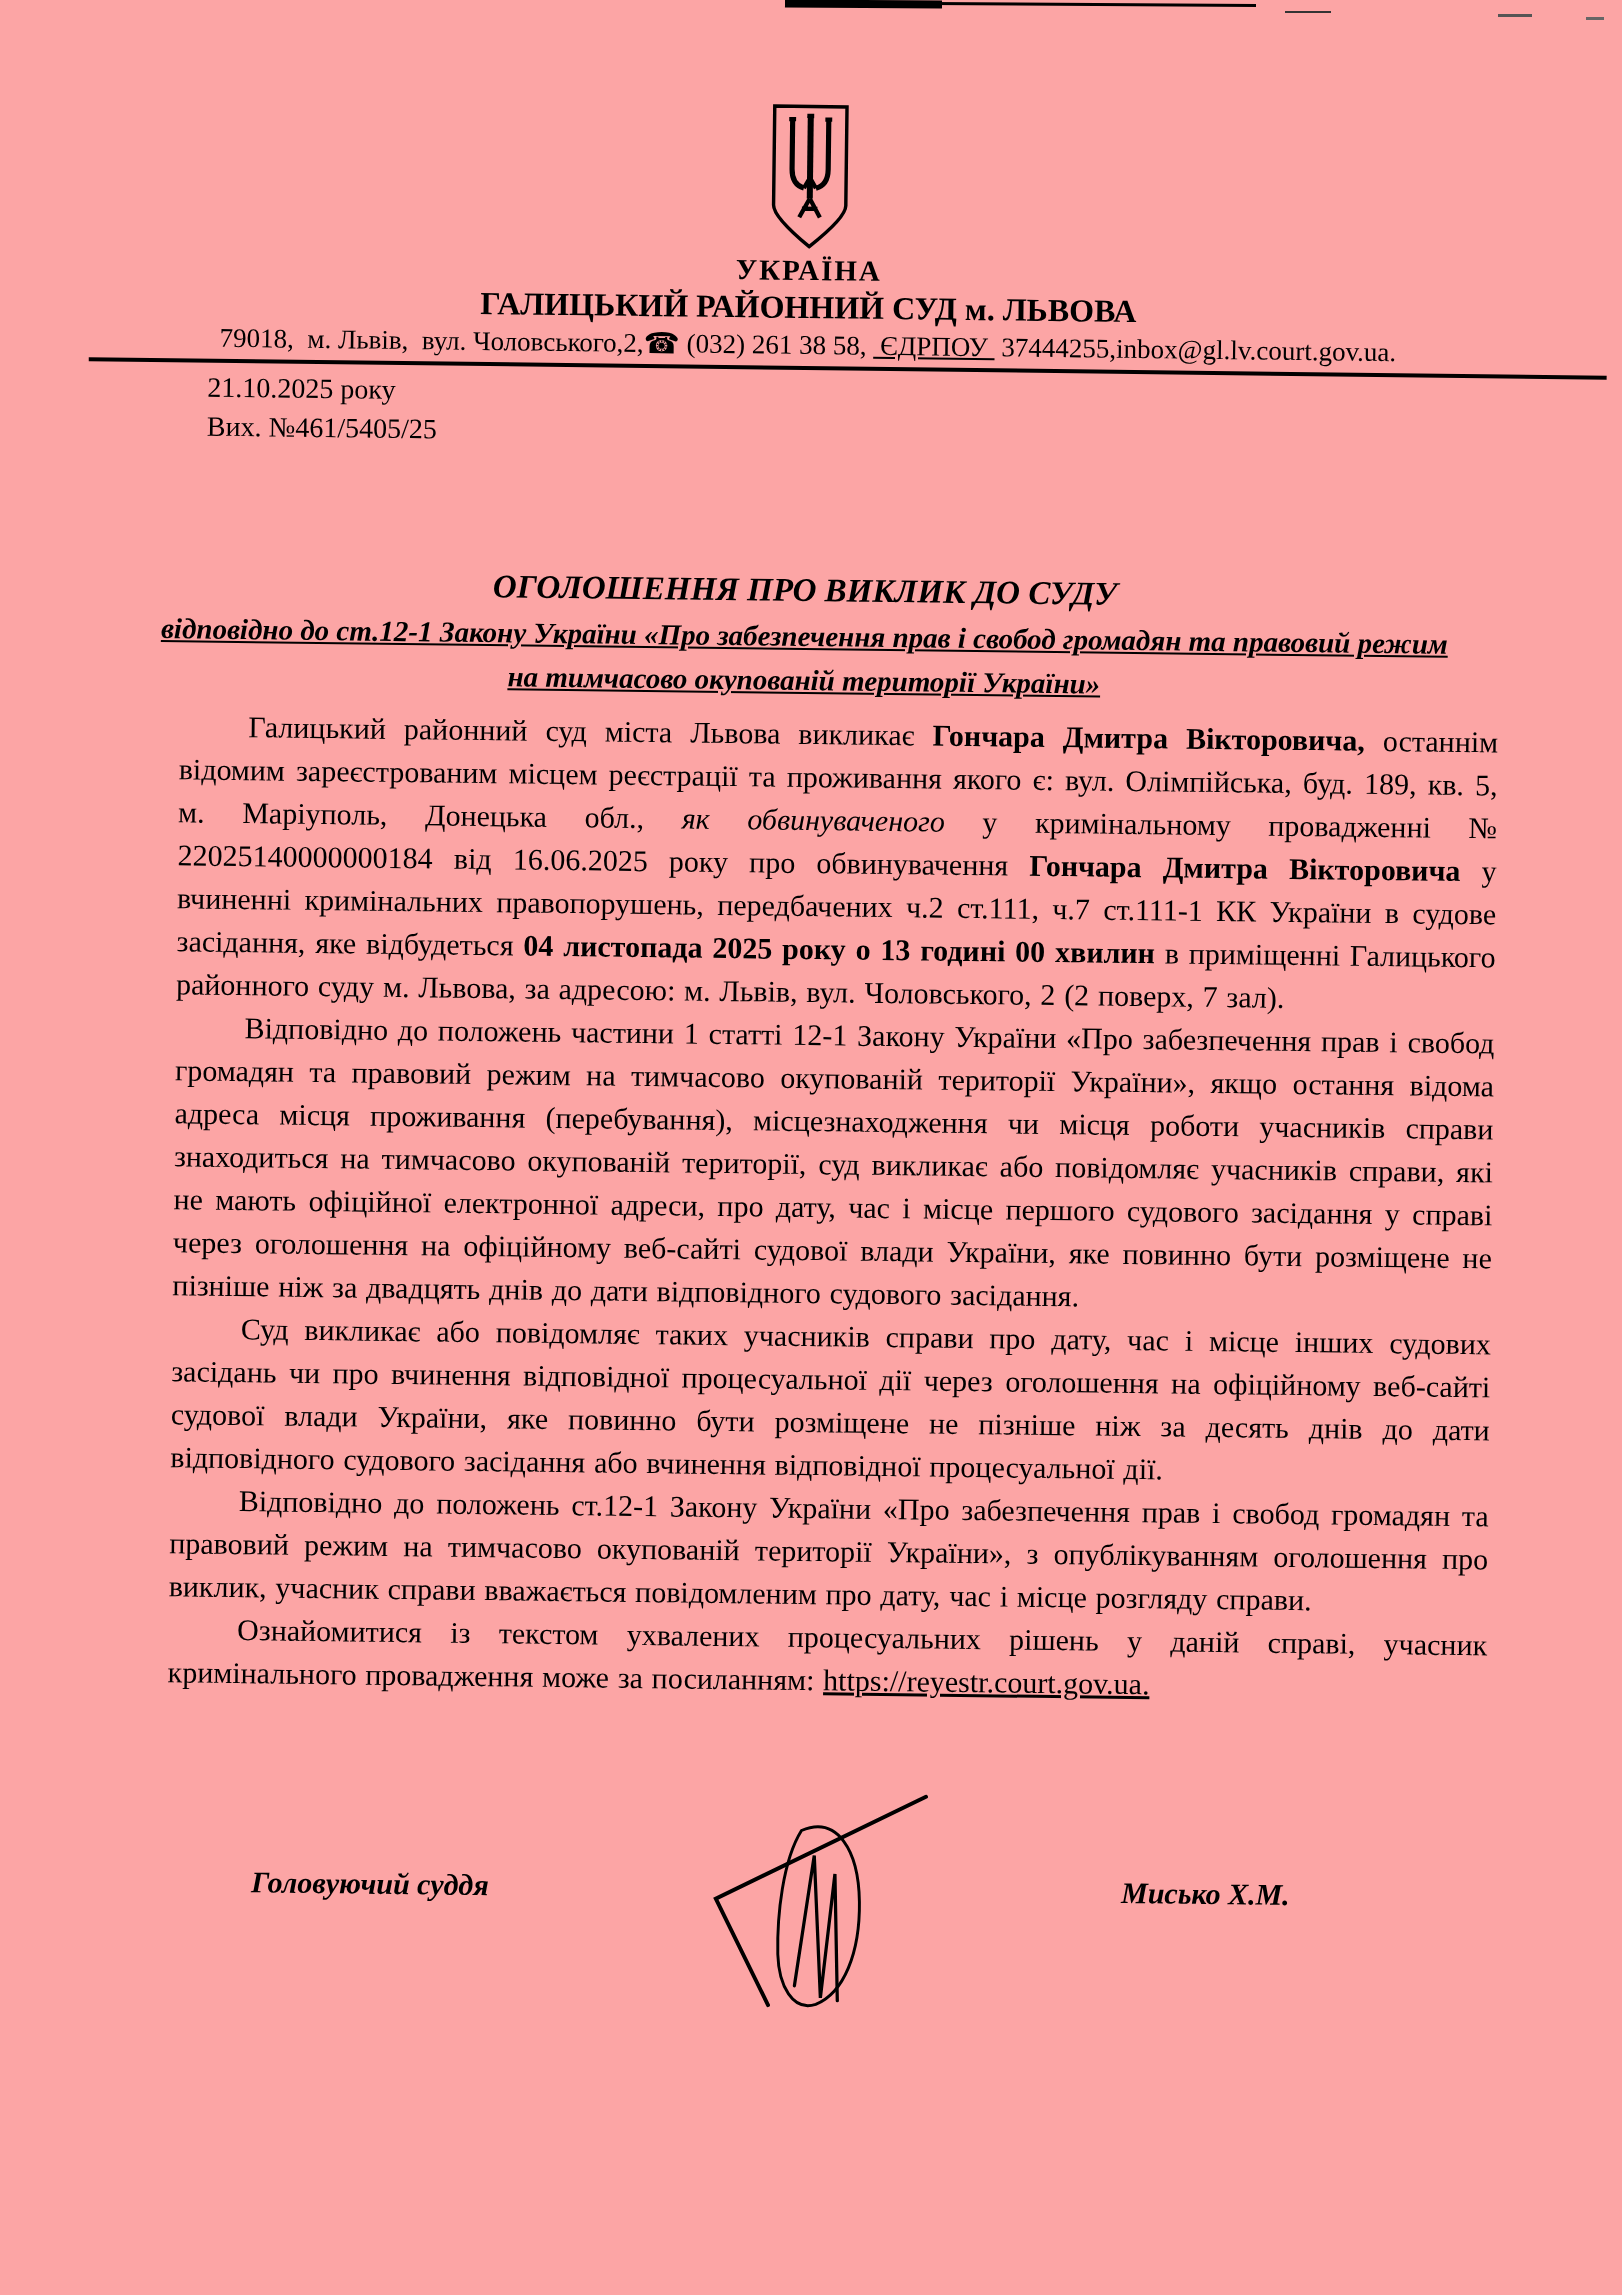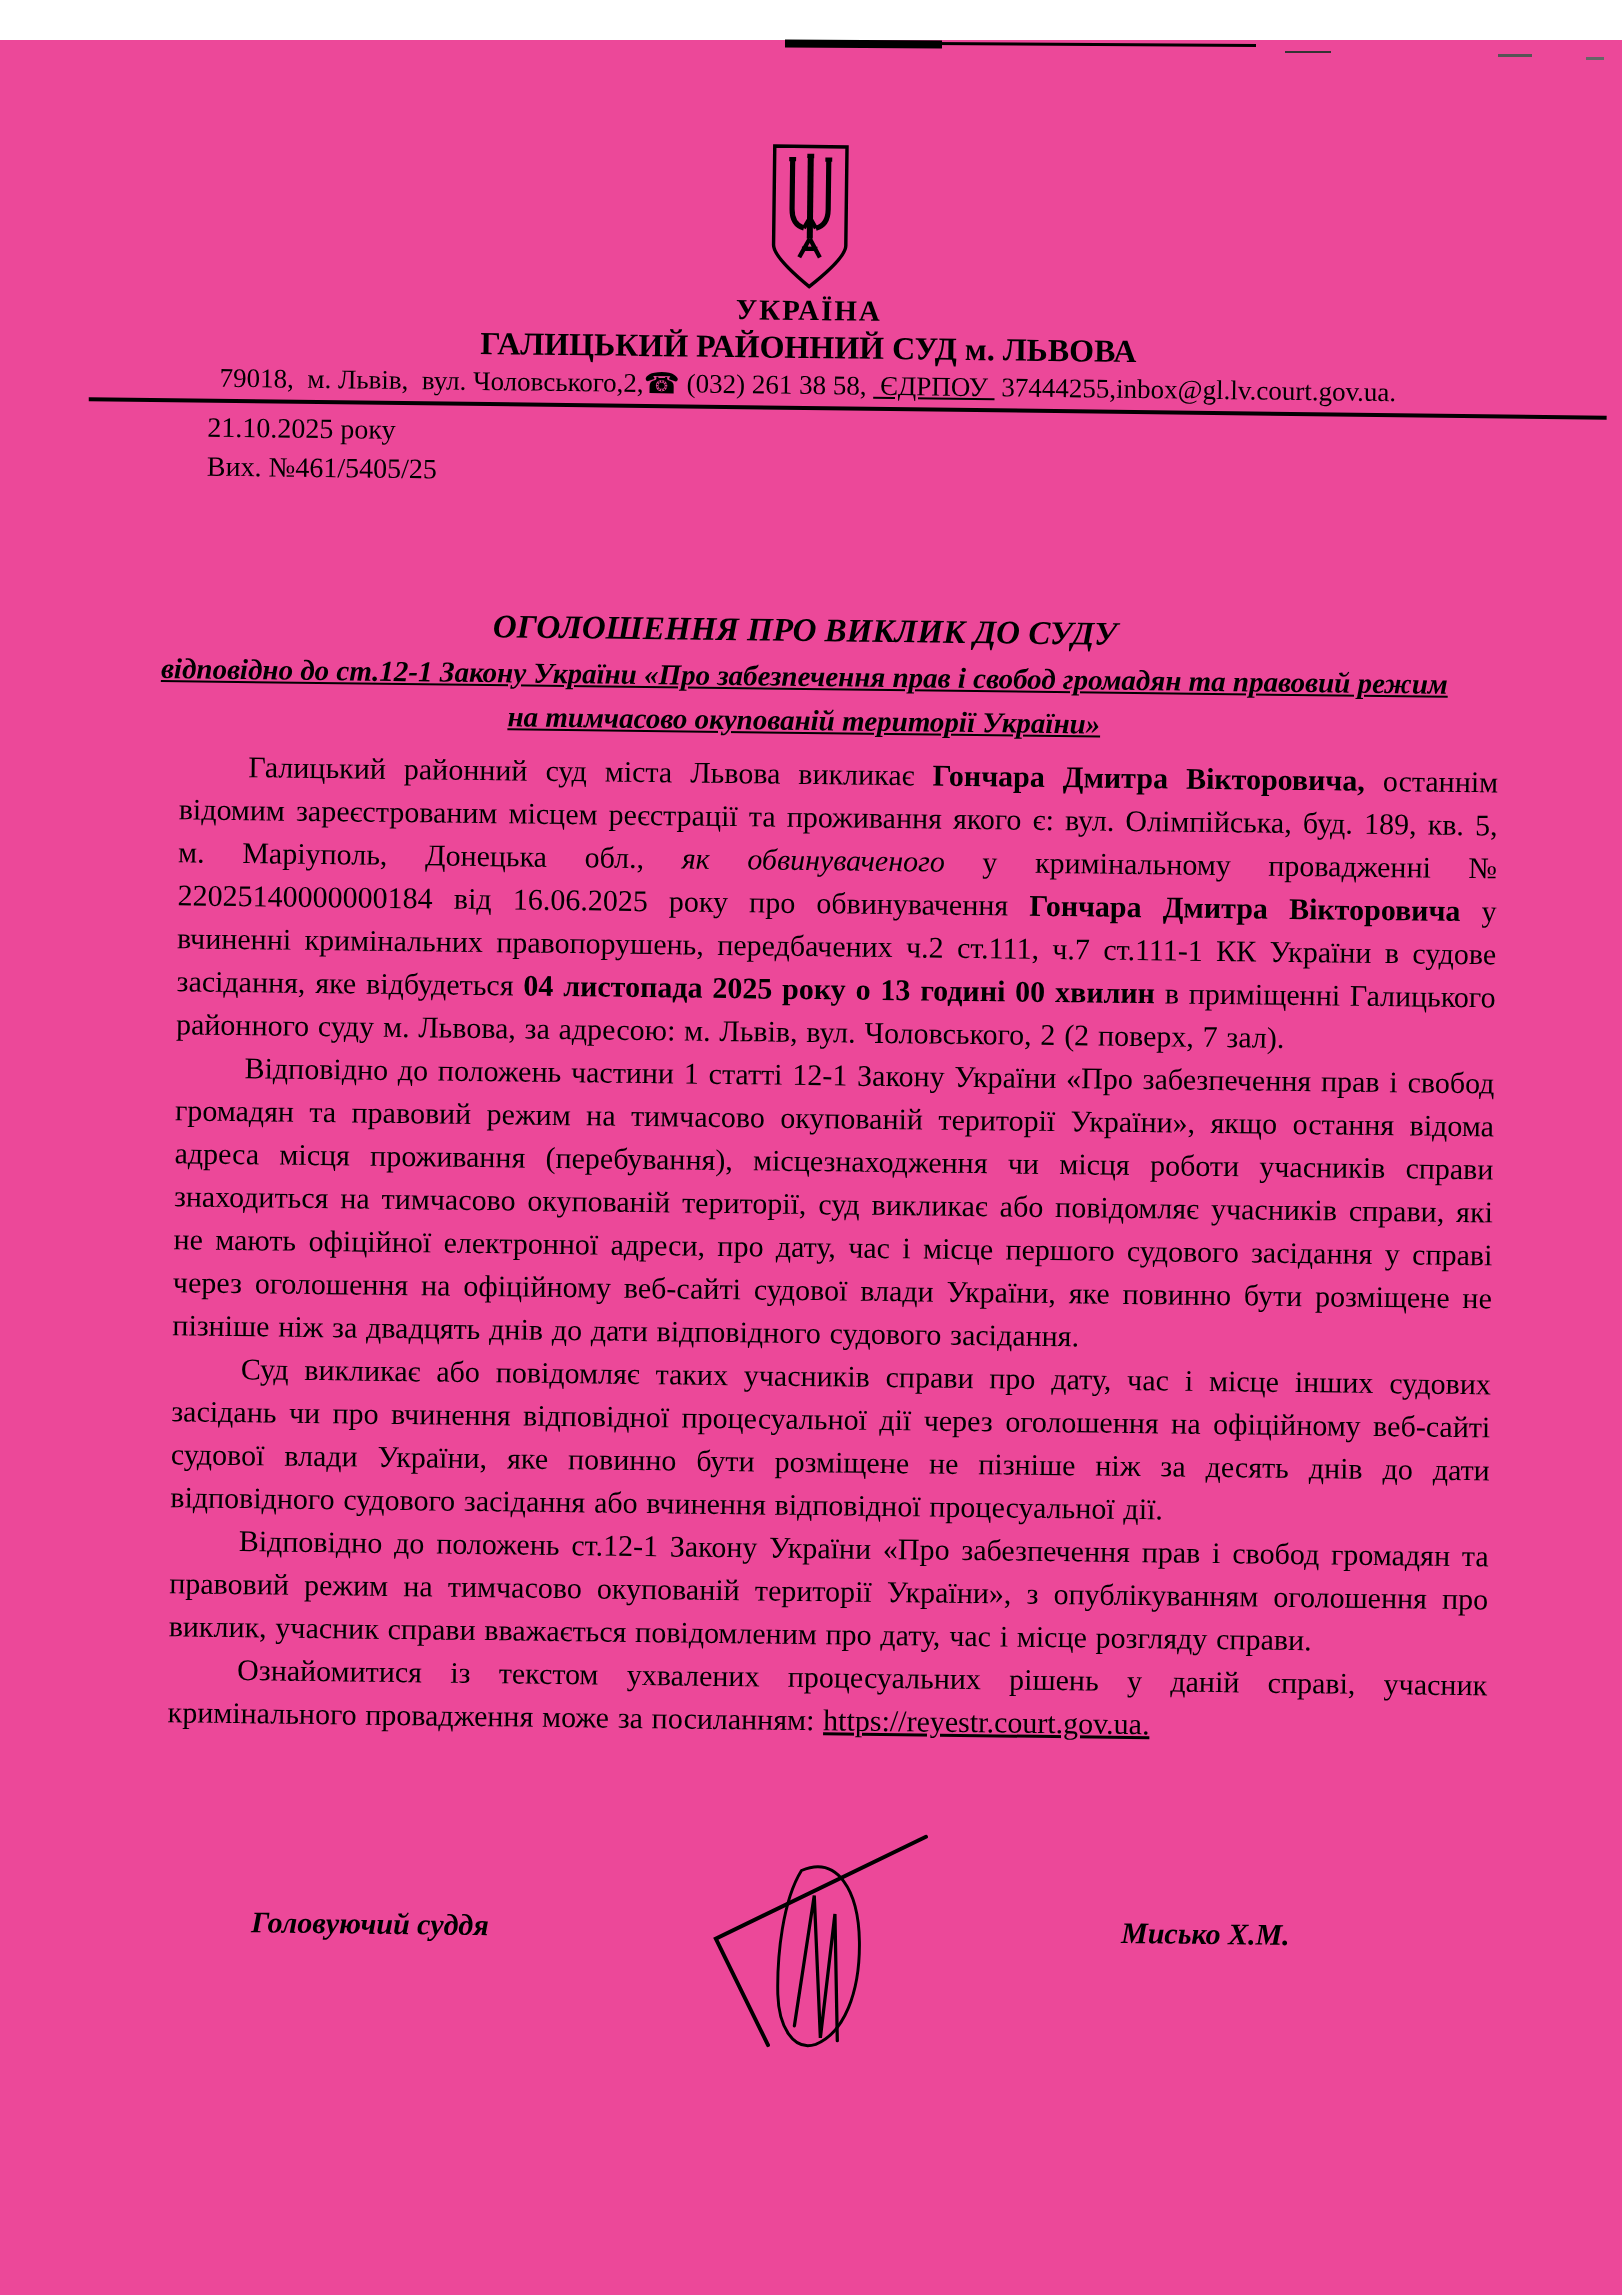--- a/index.html
+++ b/index.html
@@ -12,22 +12,21 @@
     height: 2295px;
     position: relative;
     overflow: hidden;
     font-family: "Liberation Serif", serif;
     color: #000;
     -webkit-font-smoothing: antialiased;
   }
   .page {
     position: absolute;
     inset: 0;
-    background: #ec4899;
-    margin-top: 40px;
+    background: #fca5a5;
   }
   
   .scan {
     position: absolute;
     inset: 0;
     transform: rotate(0.7deg);
     transform-origin: 811px 98px;
   }
   
   .artifact { position: absolute; background: #000; }

